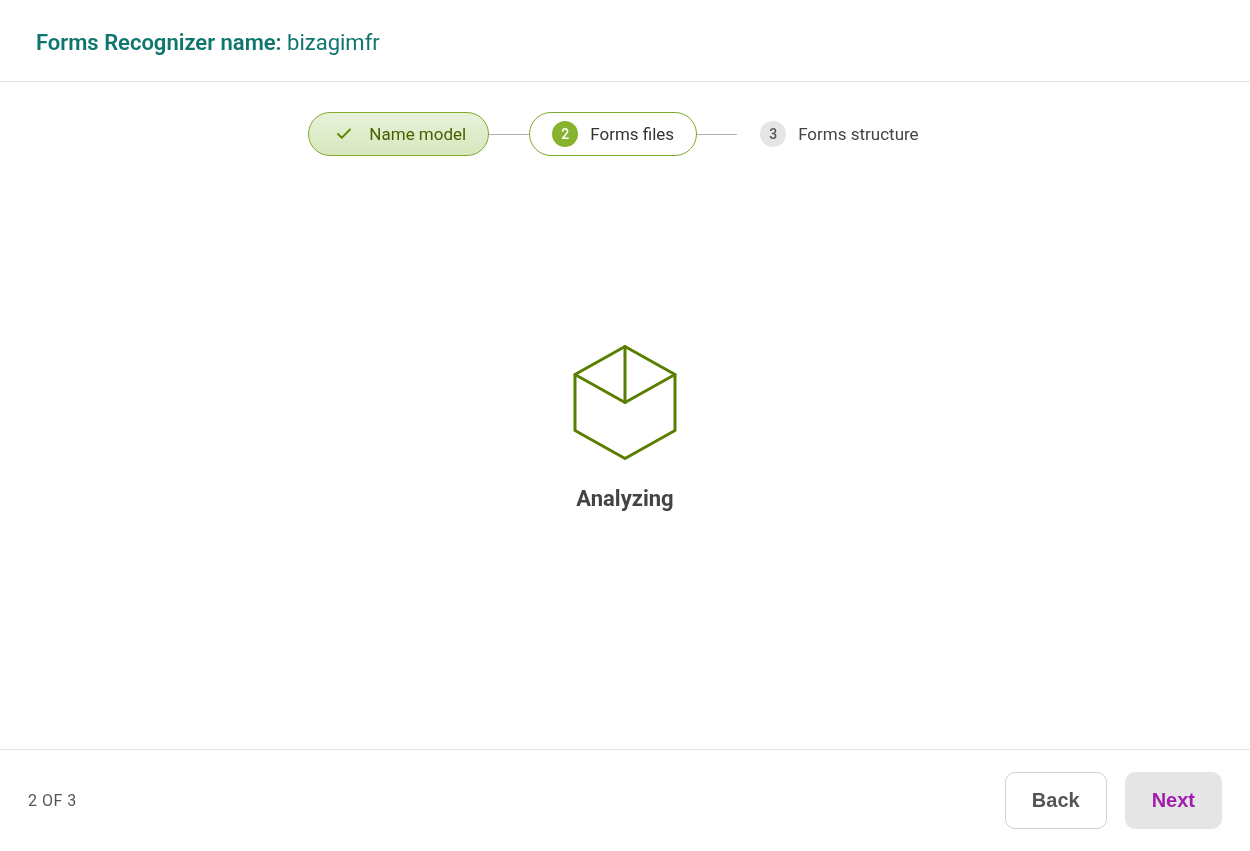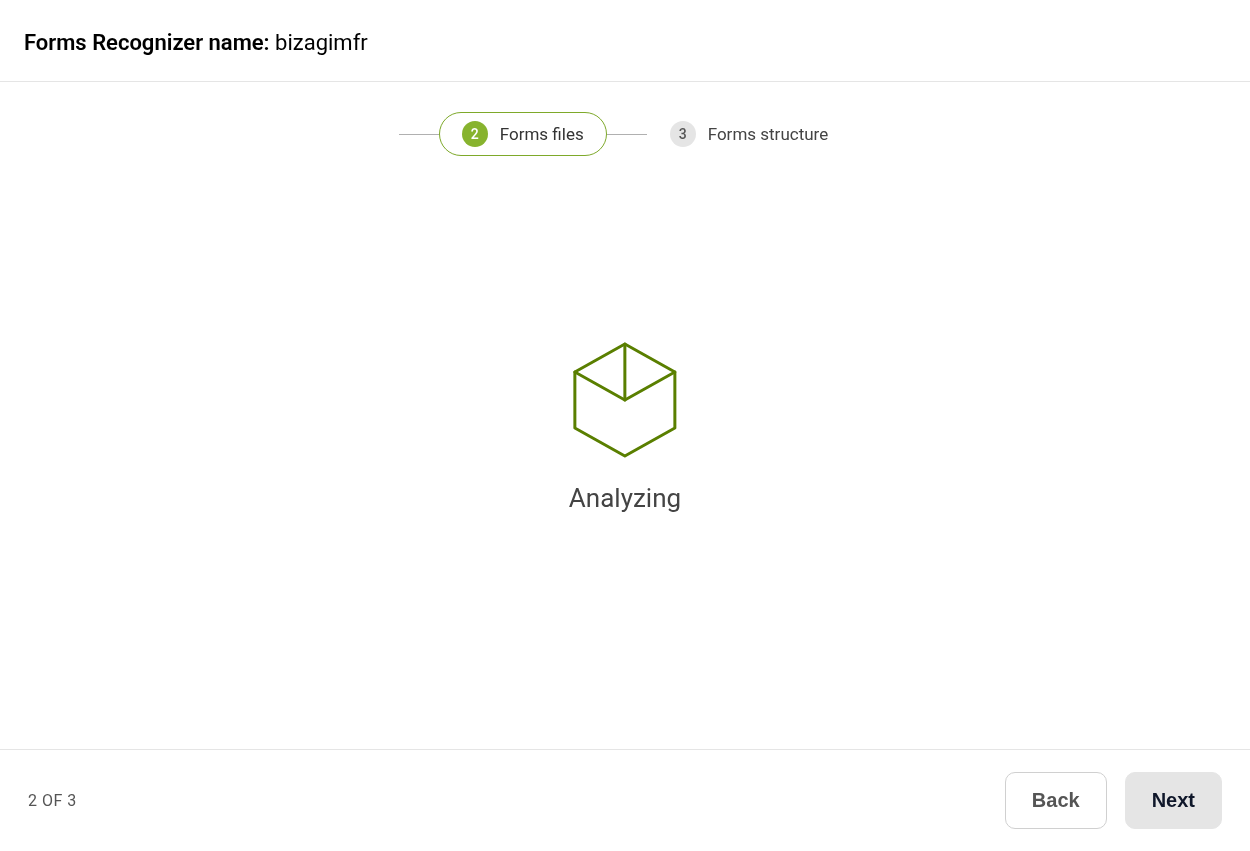--- a/index.html
+++ b/index.html
@@ -5,24 +5,24 @@
     * { box-sizing: border-box; margin: 0; padding: 0; }
     body {
       font-family: -apple-system, BlinkMacSystemFont, "Segoe UI", Roboto, "Helvetica Neue", Arial, sans-serif;
       width: 1250px;
       height: 851px;
       background: #fff;
       color: #333;
       position: relative;
     }
     .header {
-      padding: 30px 24px 26px;
+      padding: 30px 36px 26px;
       font-size: 22px;
       font-weight: 600;
-      color: #000000;
+      color: #0f766e;
       border-bottom: 1px solid #e5e5e5;
     }
     .header .name-value { font-weight: 400; }
 
     .stepper {
       display: flex;
       justify-content: center;
       align-items: center;
       padding: 30px 0 0;
     }
@@ -84,23 +84,23 @@
       position: absolute;
       top: 50%;
       left: 50%;
       transform: translate(-50%, -50%);
       display: flex;
       flex-direction: column;
       align-items: center;
       gap: 24px;
     }
     .analyzing-label {
-      font-size: 26px;
+      font-size: 22px;
       color: #444;
-      font-weight: 400;
+      font-weight: 700;
     }
     .cube-icon svg { display: block; }
 
     .footer {
       position: absolute;
       left: 0; right: 0; bottom: 0;
       display: flex;
       align-items: center;
       justify-content: space-between;
       padding: 22px 28px;
@@ -120,33 +120,41 @@
       cursor: pointer;
     }
     .btn-back {
       background: #fff;
       border: 1px solid #d0d0d0;
       color: #555;
     }
     .btn-next {
       background: #e5e5e5;
       border: 1px solid #e5e5e5;
-      color: #0f172a;
+      color: #a21caf;
       cursor: default;
     }
   </style>
 </head>
 <body>
 
 <div class="header">
   <span>Forms Recognizer name:</span>
   <span class="name-value">bizagimfr</span>
 </div>
 
 <div class="stepper">
+  <div class="step completed">
+    <span class="badge">
+      <svg width="18" height="18" viewBox="0 0 24 24" fill="none" stroke="#5a8a00" stroke-width="2.5" stroke-linecap="round" stroke-linejoin="round">
+          <polyline points="20 6 9 17 4 12"></polyline>
+        </svg>
+    </span>
+    <span>Name model</span>
+  </div>
   <div class="connector"></div>
   <div class="step active">
     <span class="badge">2</span>
     <span>Forms files</span>
   </div>
   <div class="connector"></div>
   <div class="step pending">
     <span class="badge">3</span>
     <span>Forms structure</span>
   </div>

